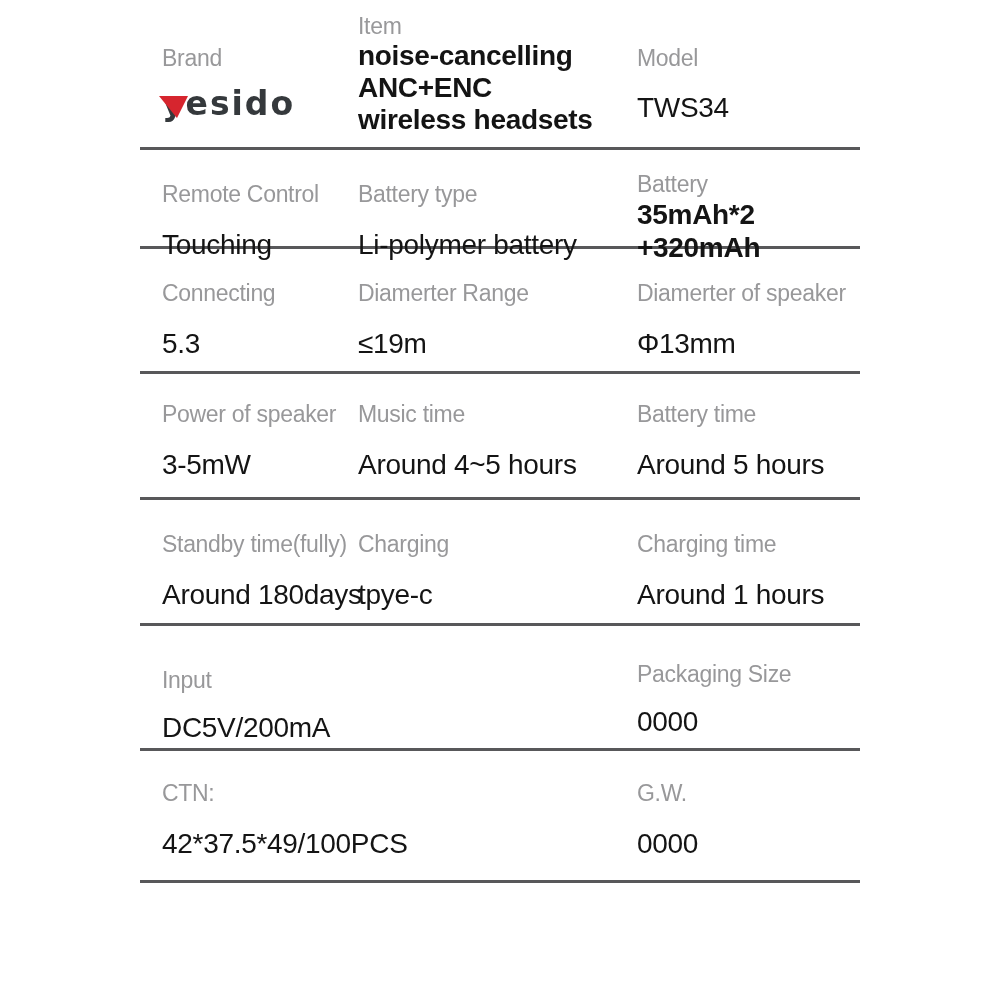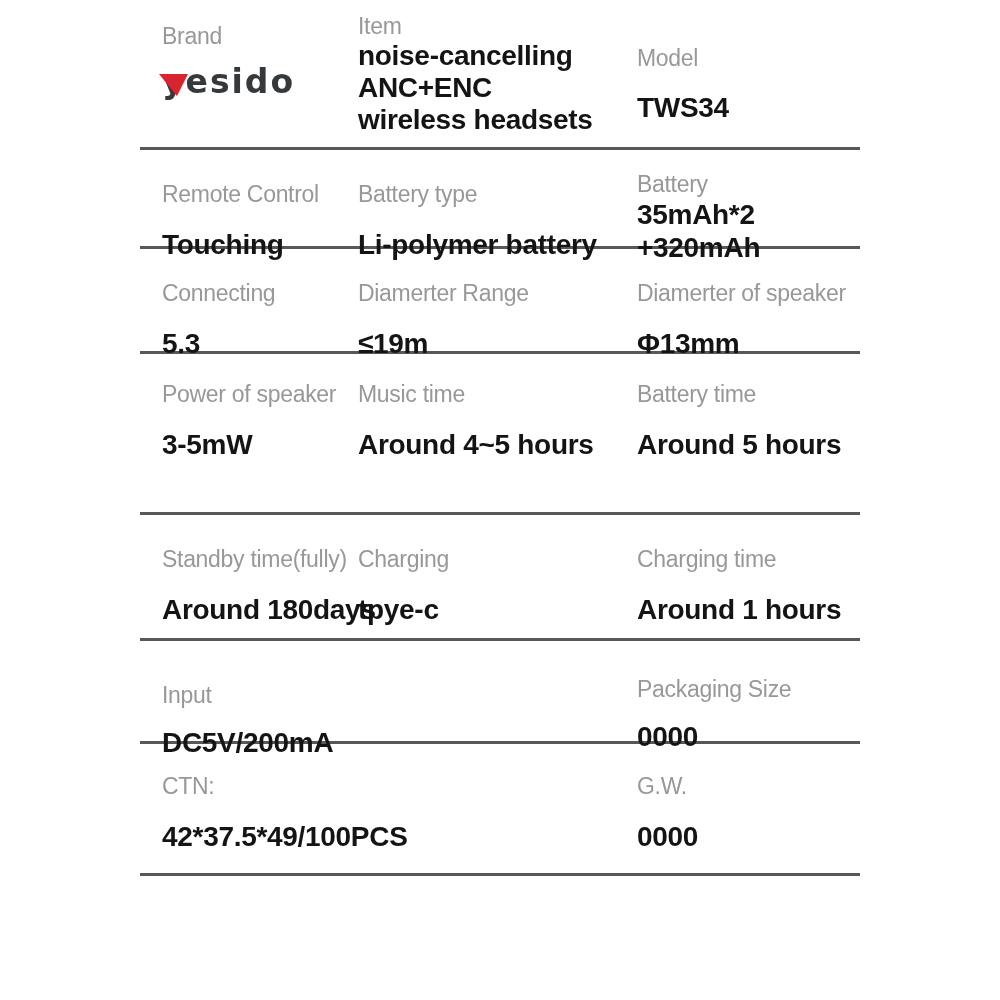--- a/index.html
+++ b/index.html
@@ -14,56 +14,56 @@
   }
 
   .row {
     display: grid;
     grid-template-columns: 196px 279px 1fr;
     padding-left: 22px;
     border-bottom: 3px solid #58585a;
   }
   .r1 { height: 150px; }
   .r2 { height: 99px; }
-  .r3 { height: 105px; }
-  .r4 { height: 161px; }
+  .r3 { height: 125px; }
+  .r4 { height: 126px; }
   .r5 { height: 126px; }
-  .r6 { height: 103px; }
+  .r6 { height: 125px; }
   .r7 { height: 132px; }
 
   .cell { display: flex; flex-direction: column; align-items: flex-start; }
 
   .label {
     font-size: 23px;
     line-height: 28px;
     color: #98989a;
     letter-spacing: -0.3px;
     margin-top: 30px;
     white-space: nowrap;
   }
   .value {
     font-size: 28px;
     line-height: 32px;
-    font-weight: 700;
+    font-weight: 400;
     color: #141414;
     letter-spacing: -0.3px;
     margin-top: 21px;
     white-space: nowrap;
   }
   .value-line {
     font-size: 28px;
     line-height: 32px;
     font-weight: 700;
     color: #141414;
     letter-spacing: -0.3px;
     white-space: nowrap;
   }
 
   
-  .r1 .c1 .label { margin-top: 22px; }
+  .r1 .c1 .label { margin-top: 44px; }
   .r1 .c2 .label { margin-top: 12px; }
   .r1 .c2 .value-line:first-of-type { margin-top: 3px; }
   .r1 .c3 .label { margin-top: 44px; }
   .r1 .c3 .value { margin-top: 20px; }
 
   
   .r2 .c3 .label { margin-top: 20px; }
   .r2 .c3 .value-line { line-height: 33px; }
   .r2 .c3 .value-line:first-of-type { margin-top: 6px; }
 

